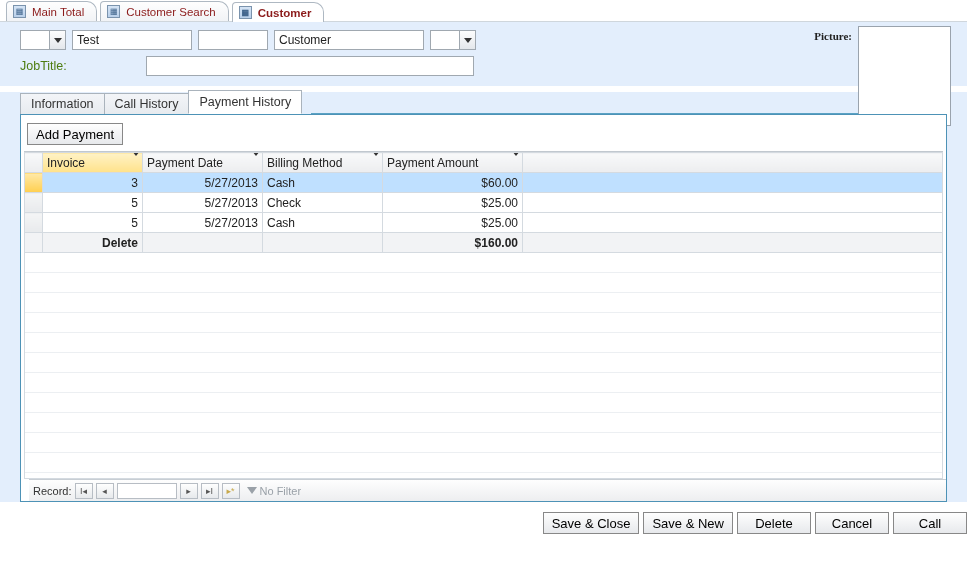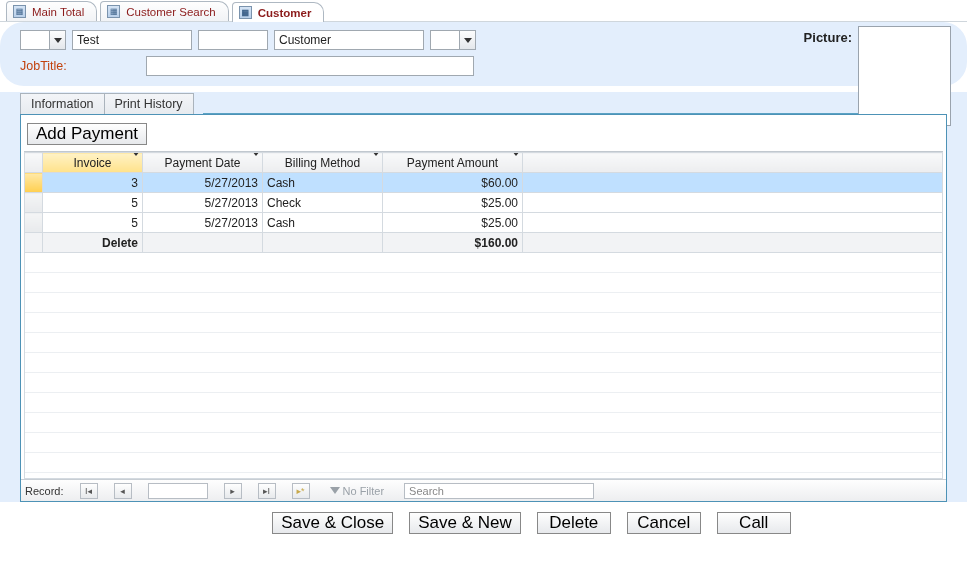--- a/index.html
+++ b/index.html
@@ -48,21 +48,20 @@
     width: 13px; height: 13px;
     border: 1px solid #7a93ad;
     background: linear-gradient(#d5e4f5,#b9d0ea);
     display: flex; align-items:center; justify-content:center;
     font-size: 8px; color:#3a5f87;
   }
   
   .form-area {
     background: #e3eefc;
     padding: 8px 20px 4px 20px;
-    border-radius: 24px;
   }
   .row { display: flex; align-items: center; gap: 6px; margin-bottom: 6px; }
   .combo {
     display: flex; align-items:center;
     height: 20px;
     border: 1px solid #a0a8b0;
     background: #fff;
   }
   .combo .combo-text { flex:1; padding: 0 4px; min-width: 0; }
   .combo .combo-btn {
@@ -72,22 +71,22 @@
     display:flex; align-items:center; justify-content:center;
   }
   .caret-down { width:0;height:0;border-left:4px solid transparent;border-right:4px solid transparent;border-top:5px solid #333; }
   .textbox {
     height: 20px;
     border: 1px solid #a0a8b0;
     background: #fff;
     padding: 0 4px;
     display:flex; align-items:center;
   }
-  .lbl { font-size: 12.5px; color:#c2410c; }
-  .picture-label { position:absolute; right:115px; top:30px; font-weight:700; font-size:13px; }
+  .lbl { font-size: 12.5px; color:#4d7c0f; }
+  .picture-label { position:absolute; right:115px; top:30px; font-weight:700; font-size:11px;font-family:Liberation Serif, serif; }
   .picture-box { position:absolute; right:16px; top:26px; width:93px; height:100px; border:1px solid #9aa3ad; background:#fff; }
 
   .outer-wrap { position: relative; }
 
   
   .subtab-area { padding: 0 20px 0 20px; background:#e3eefc; }
   .subtabs {
     display:flex;
     align-items:flex-end;
     height: 22px;
@@ -125,74 +124,75 @@
     position: relative;
     display:flex;
     flex-direction:column;
   }
   .subpanel-inner { padding: 8px 6px 0 6px; flex: 0 0 auto; }
   .btn-std {
     height: 22px;
     padding: 0 8px;
     border: 1px solid #888;
     background: linear-gradient(#fefefe,#e7e9ec);
-    font-size: 17px;
+    font-size: 13px;
   }
 
   
   .datasheet-wrap { flex:1; overflow:hidden; margin: 6px 3px 0 3px; border-top:1px solid #c1c8cf; display:flex; flex-direction:column; }
   .datasheet { width:100%; border-collapse: collapse; table-layout: fixed; }
   .datasheet th, .datasheet td {
     border: 1px solid #d4dae0;
     height: 20px;
     padding: 0 4px;
     font-size: 12px;
     white-space: nowrap;
     overflow: hidden;
   }
   .datasheet th {
     background: linear-gradient(#f8f9fa,#ecedef);
     font-weight: normal;
     position: relative;
-    text-align: center;
+    text-align: left;
   }
   .datasheet th .hdr-drop {
     position:absolute; right:2px; top:50%; transform:translateY(-50%);
   }
   .th-invoice { background: linear-gradient(#fff2c6,#ffe28a) !important; text-align:center; }
   .rowhdr { background: linear-gradient(#f4f5f6,#e8eaec); width:18px; }
   .rowhdr.sel { background: linear-gradient(#ffe9a8,#ffcf4f); }
   .cell-r { text-align: right; }
   .row-sel td { background: #bfe0ff; }
   .row-sel td.rowhdr { background: linear-gradient(#ffe9a8,#ffcf4f); }
   .total-row td { background:#f2f3f5; font-weight:700; }
   .grid-fill { flex:1; background:
     repeating-linear-gradient(to bottom, #fff 0, #fff 19px, #eceff2 19px, #eceff2 20px); border:1px solid #d4dae0; border-top:none;}
 
   
   .recnav {
     height: 22px;
     border-top: 1px solid #c8ced4;
     background: linear-gradient(#fefefe,#edeef0);
-    display:flex; align-items:center; gap:16px;
+    display:flex; align-items:center; gap:3px;
     padding: 0 4px;
     font-size: 11px;
     color:#333;
+    margin-left:8px;
   }
   .recnav .navbtn {
     width:18px; height:16px; border:1px solid #b7bdc4; background:linear-gradient(#fefefe,#e7e9ec);
     display:flex;align-items:center;justify-content:center; font-size:9px; color:#555;
   }
   .recnav .recbox { width:60px; height:16px; border:1px solid #b7bdc4; background:#fff; }
   .recnav .filter { color:#9aa1a8; display:flex; align-items:center; gap:3px; padding: 0 4px; justify-content: flex-end; }
   .recnav .searchbox { width:190px; height:16px; border:1px solid #b7bdc4; background:#fff; display:flex; align-items:center; padding:0 4px; color:#888; }
 
   
   .action-bar {
-    display:flex; gap:16px; justify-content:center;
+    display:flex; gap:4px; justify-content:flex-end;
     padding: 10px 0 0 96px;
     background:#fff;
   }
   .action-bar .btn-std { min-width: 74px; }
 
   .funnel {
     width:0;height:0;
     border-left:5px solid transparent;
     border-right:5px solid transparent;
     border-top:7px solid #9aa1a8;
@@ -250,21 +250,22 @@
       </div>
     </div>
   </div>
 
   <span class="picture-label">Picture:</span>
   <div class="picture-box"></div>
 
   <div class="subtab-area">
     <div class="subtabs">
       <div class="subtab"><span>Information</span></div>
-      <div class="subtab"><span>Print History</span></div>
+      <div class="subtab"><span>Call History</span></div>
+      <div class="subtab active"><span>Payment History</span></div>
       <div class="subtab-line"></div>
     </div>
 
     <div class="subpanel">
 
       <div class="subpanel-inner">
         <button class="btn-std">Add Payment</button>
       </div>
 
       <div class="datasheet-wrap">
@@ -342,23 +343,20 @@
         <div class="navbtn">I◂</div>
         <div class="navbtn">◂</div>
         <div class="recbox"></div>
         <div class="navbtn">▸</div>
         <div class="navbtn">▸I</div>
         <div class="navbtn" style="color:#c7a84a">▸*</div>
         <div class="filter">
           <span class="funnel"></span>
           <span>No Filter</span>
         </div>
-        <div class="searchbox">
-          <span>Search</span>
-        </div>
       </div>
 
     </div>
   </div>
 
   <div class="action-bar">
     <button class="btn-std">Save &amp; Close</button>
     <button class="btn-std">Save &amp; New</button>
     <button class="btn-std">Delete</button>
     <button class="btn-std">Cancel</button>

